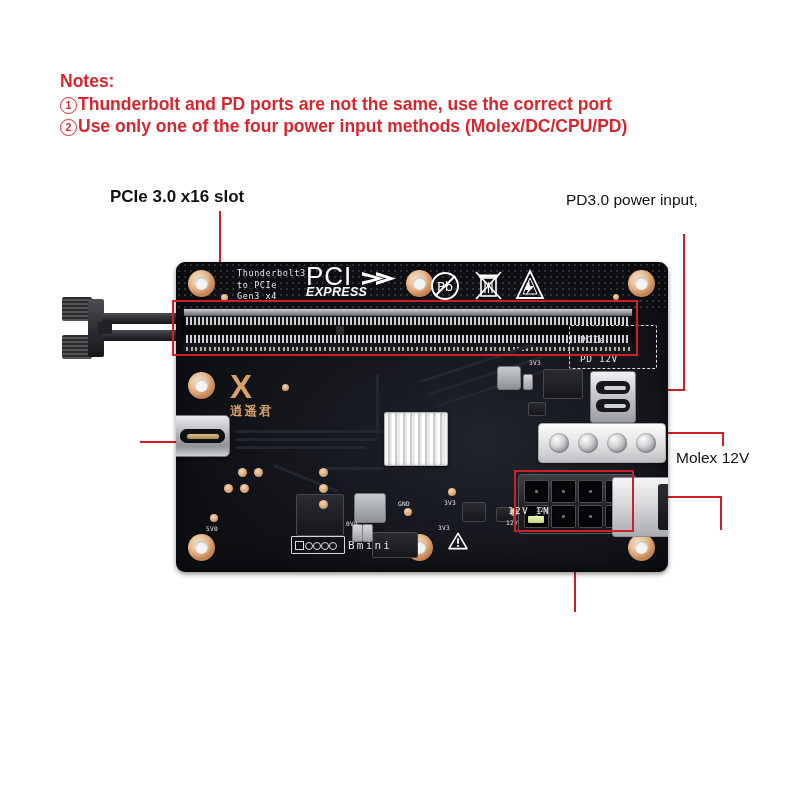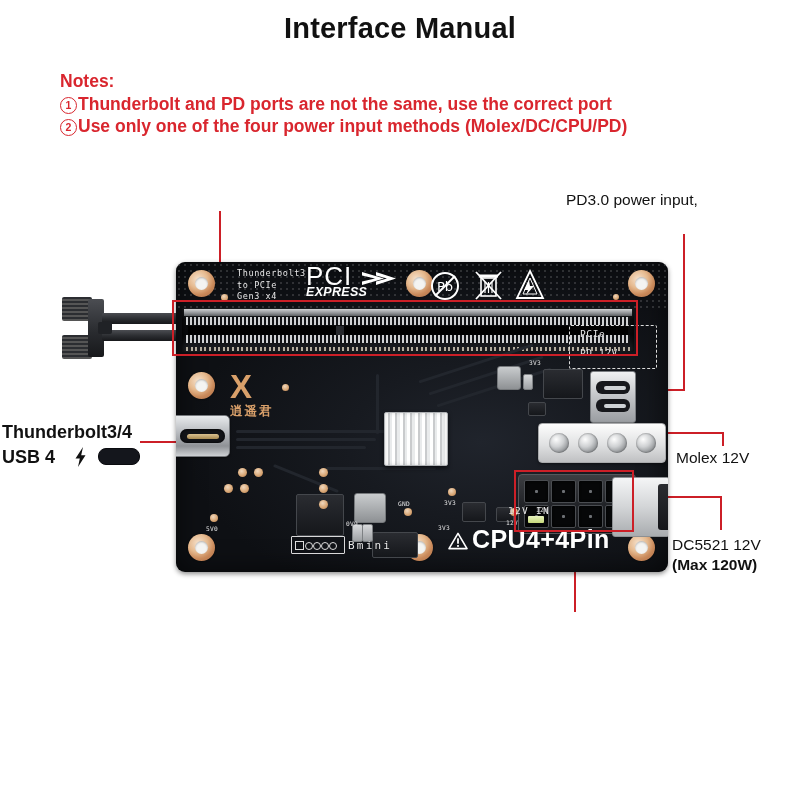--- a/index.html
+++ b/index.html
@@ -88,21 +88,21 @@
   }
   #silk-tb{left:61px;top:6px;font-size:8.5px;line-height:11.5px;}
   #silk-pcielogo{left:130px;top:6px;color:#fff;font-family:"Liberation Sans",sans-serif;}
   #silk-pcielogo .pci{font-size:26px;font-weight:300;letter-spacing:1px;line-height:16px;}
   #silk-pcielogo .exp{font-size:12.5px;font-weight:bold;font-style:italic;letter-spacing:.3px;line-height:13px;}
 
   #pciebox{
     left:393px;top:63px;width:86px;height:42px;
     border:1.2px dashed #dcdcdc;border-radius:2px;
   }
-  #silk-pciebox{left:404px;top:62px;font-size:9.5px;line-height:19px;}
+  #silk-pciebox{left:404px;top:68px;font-size:9.5px;line-height:19px;}
 
   .silksm{color:#e2e2e3;font-family:"DejaVu Sans Mono",monospace;font-size:6.2px;letter-spacing:.3px;white-space:nowrap;}
 
   #silk-bmini{left:172px;top:277px;font-size:11px;letter-spacing:2.2px;}
   #silk-cpu{left:272px;top:263px;color:#fff;font-size:25px;font-weight:bold;
             font-family:"Liberation Sans",sans-serif;letter-spacing:.4px;white-space:nowrap;}
   #silk-12vin{left:332px;top:243px;font-size:9.5px;letter-spacing:1.3px;}
   .warn{display:inline-block;width:20px;height:18px;vertical-align:-2px;margin-right:4px;}
 
   
@@ -236,58 +236,42 @@
   .trace{position:absolute;background:#22262d;border-radius:2px;}
 
   
   .sym{position:absolute;}
 </style>
 </head>
 <body>
 
 <div class="stage">
 
-  <div class="abs" id="title">Interface Manual</div>
 
   <div class="abs" id="notes">
     <span class="nline">Notes:</span>
     <span class="nline"><span class="circnum">1</span><span>Thunderbolt and PD ports are not the same, use the correct port</span></span>
     <span class="nline"><span class="circnum">2</span><span>Use only one of the four power input methods (Molex/DC/CPU/PD)</span></span>
   </div>
 
+  <div class="abs callout" id="lbl-pcie">PCIe 3.0 x16 slot</div>
   <div class="abs lead leadv" style="left:219px;top:211px;height:105px;"></div>
 
   <div class="abs callout" id="lbl-pd">
     <div>PD3.0 power input,</div>
   </div>
   <div class="abs lead leadv" style="left:683px;top:234px;height:156px;"></div>
   <div class="abs lead leadh" style="left:659px;top:389px;width:26px;"></div>
 
-  <div class="abs callout" id="lbl-tb">
-    <div>Thunderbolt3/4</div>
-    <div>
-      <span>USB 4</span>
-      <span class="bolt">
-        <svg viewBox="0 0 12 20" width="13" height="20">
-            <path d="M8.5 0 L1 11.5 H5.3 L3.5 20 L11 8.3 H6.7 Z" fill="#111"></path>
-          </svg>
-      </span>
-      <span class="typec"></span>
-    </div>
-  </div>
   <div class="abs lead leadh" style="left:140px;top:441px;width:48px;"></div>
 
   <div class="abs callout" id="lbl-molex">Molex 12V</div>
   <div class="abs lead leadh" style="left:664px;top:432px;width:60px;"></div>
   <div class="abs lead leadv" style="left:722px;top:432px;height:14px;"></div>
 
-  <div class="abs callout" id="lbl-dc">
-    <div>DC5521 12V</div>
-    <div><b>(Max 120W)</b></div>
-  </div>
   <div class="abs lead leadh" style="left:660px;top:496px;width:62px;"></div>
   <div class="abs lead leadv" style="left:720px;top:496px;height:34px;"></div>
 
   <div class="abs lead leadv" style="left:574px;top:532px;height:80px;"></div>
 
 
   <div class="abs" id="latch">
     <div class="lt" style="left:0;top:0;width:30px;height:24px;
          background-image:repeating-linear-gradient(0deg,#555 0 2px,#2b2d31 2px 4px);"></div>
     <div class="lt" style="left:0;top:38px;width:30px;height:24px;
@@ -468,21 +452,21 @@
     </div>
     <div class="abs silk" id="silk-bmini">Bmini</div>
 
     <div class="abs" id="silk-cpu">
       <span class="warn">
         <svg viewBox="0 0 22 20" width="20" height="18">
           <path d="M11 1.5 L21 18.5 L1 18.5 Z" fill="none" stroke="#fff" stroke-width="1.8" stroke-linejoin="round"></path>
           <rect x="10" y="7" width="2" height="6" fill="#fff"></rect>
           <rect x="10" y="14.5" width="2" height="2" fill="#fff"></rect>
         </svg>
-      </span><span>CPU4+4Pin</span>
+      </span>
     </div>
 
   </div>
 
   <div class="abs" id="slotbox"></div>
   <div class="abs" id="cpubox"></div>
 
 </div>
 
 </body></html>

